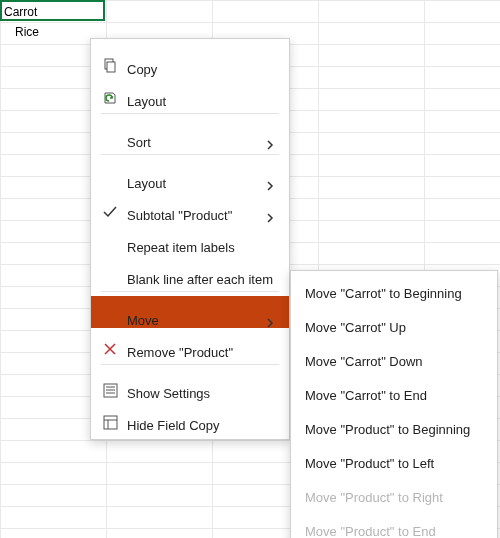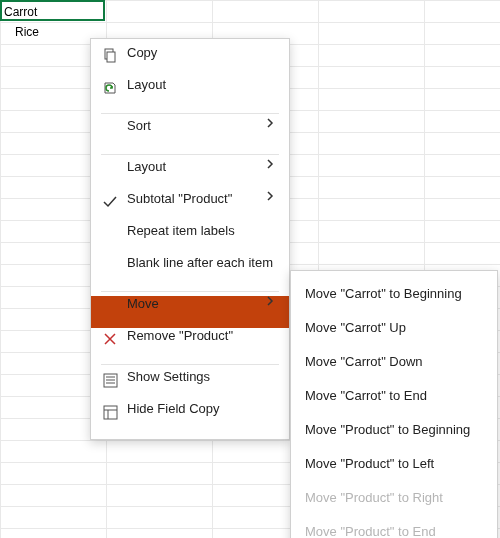--- a/index.html
+++ b/index.html
@@ -39,21 +39,21 @@
     position: absolute;
     left: 90px; top: 38px;
     width: 200px;
     background: #fff;
     border: 1px solid #d0d0d0;
     box-shadow: 0 3px 10px rgba(0,0,0,0.18);
     padding: 6px 0;
   }
   .menuitem {
     display: flex;
-    align-items: flex-start;
+    align-items: flex-end;
     height: 32px;
     padding: 0 10px 0 8px;
     color: #222;
     cursor: default;
     position: relative;
   }
   .menuitem.hovered { background: #c2410c; }
   .sep { height: 1px; background: #e3e3e3; margin: 4px 10px; }
   .micon {
     width: 22px; height: 22px;

